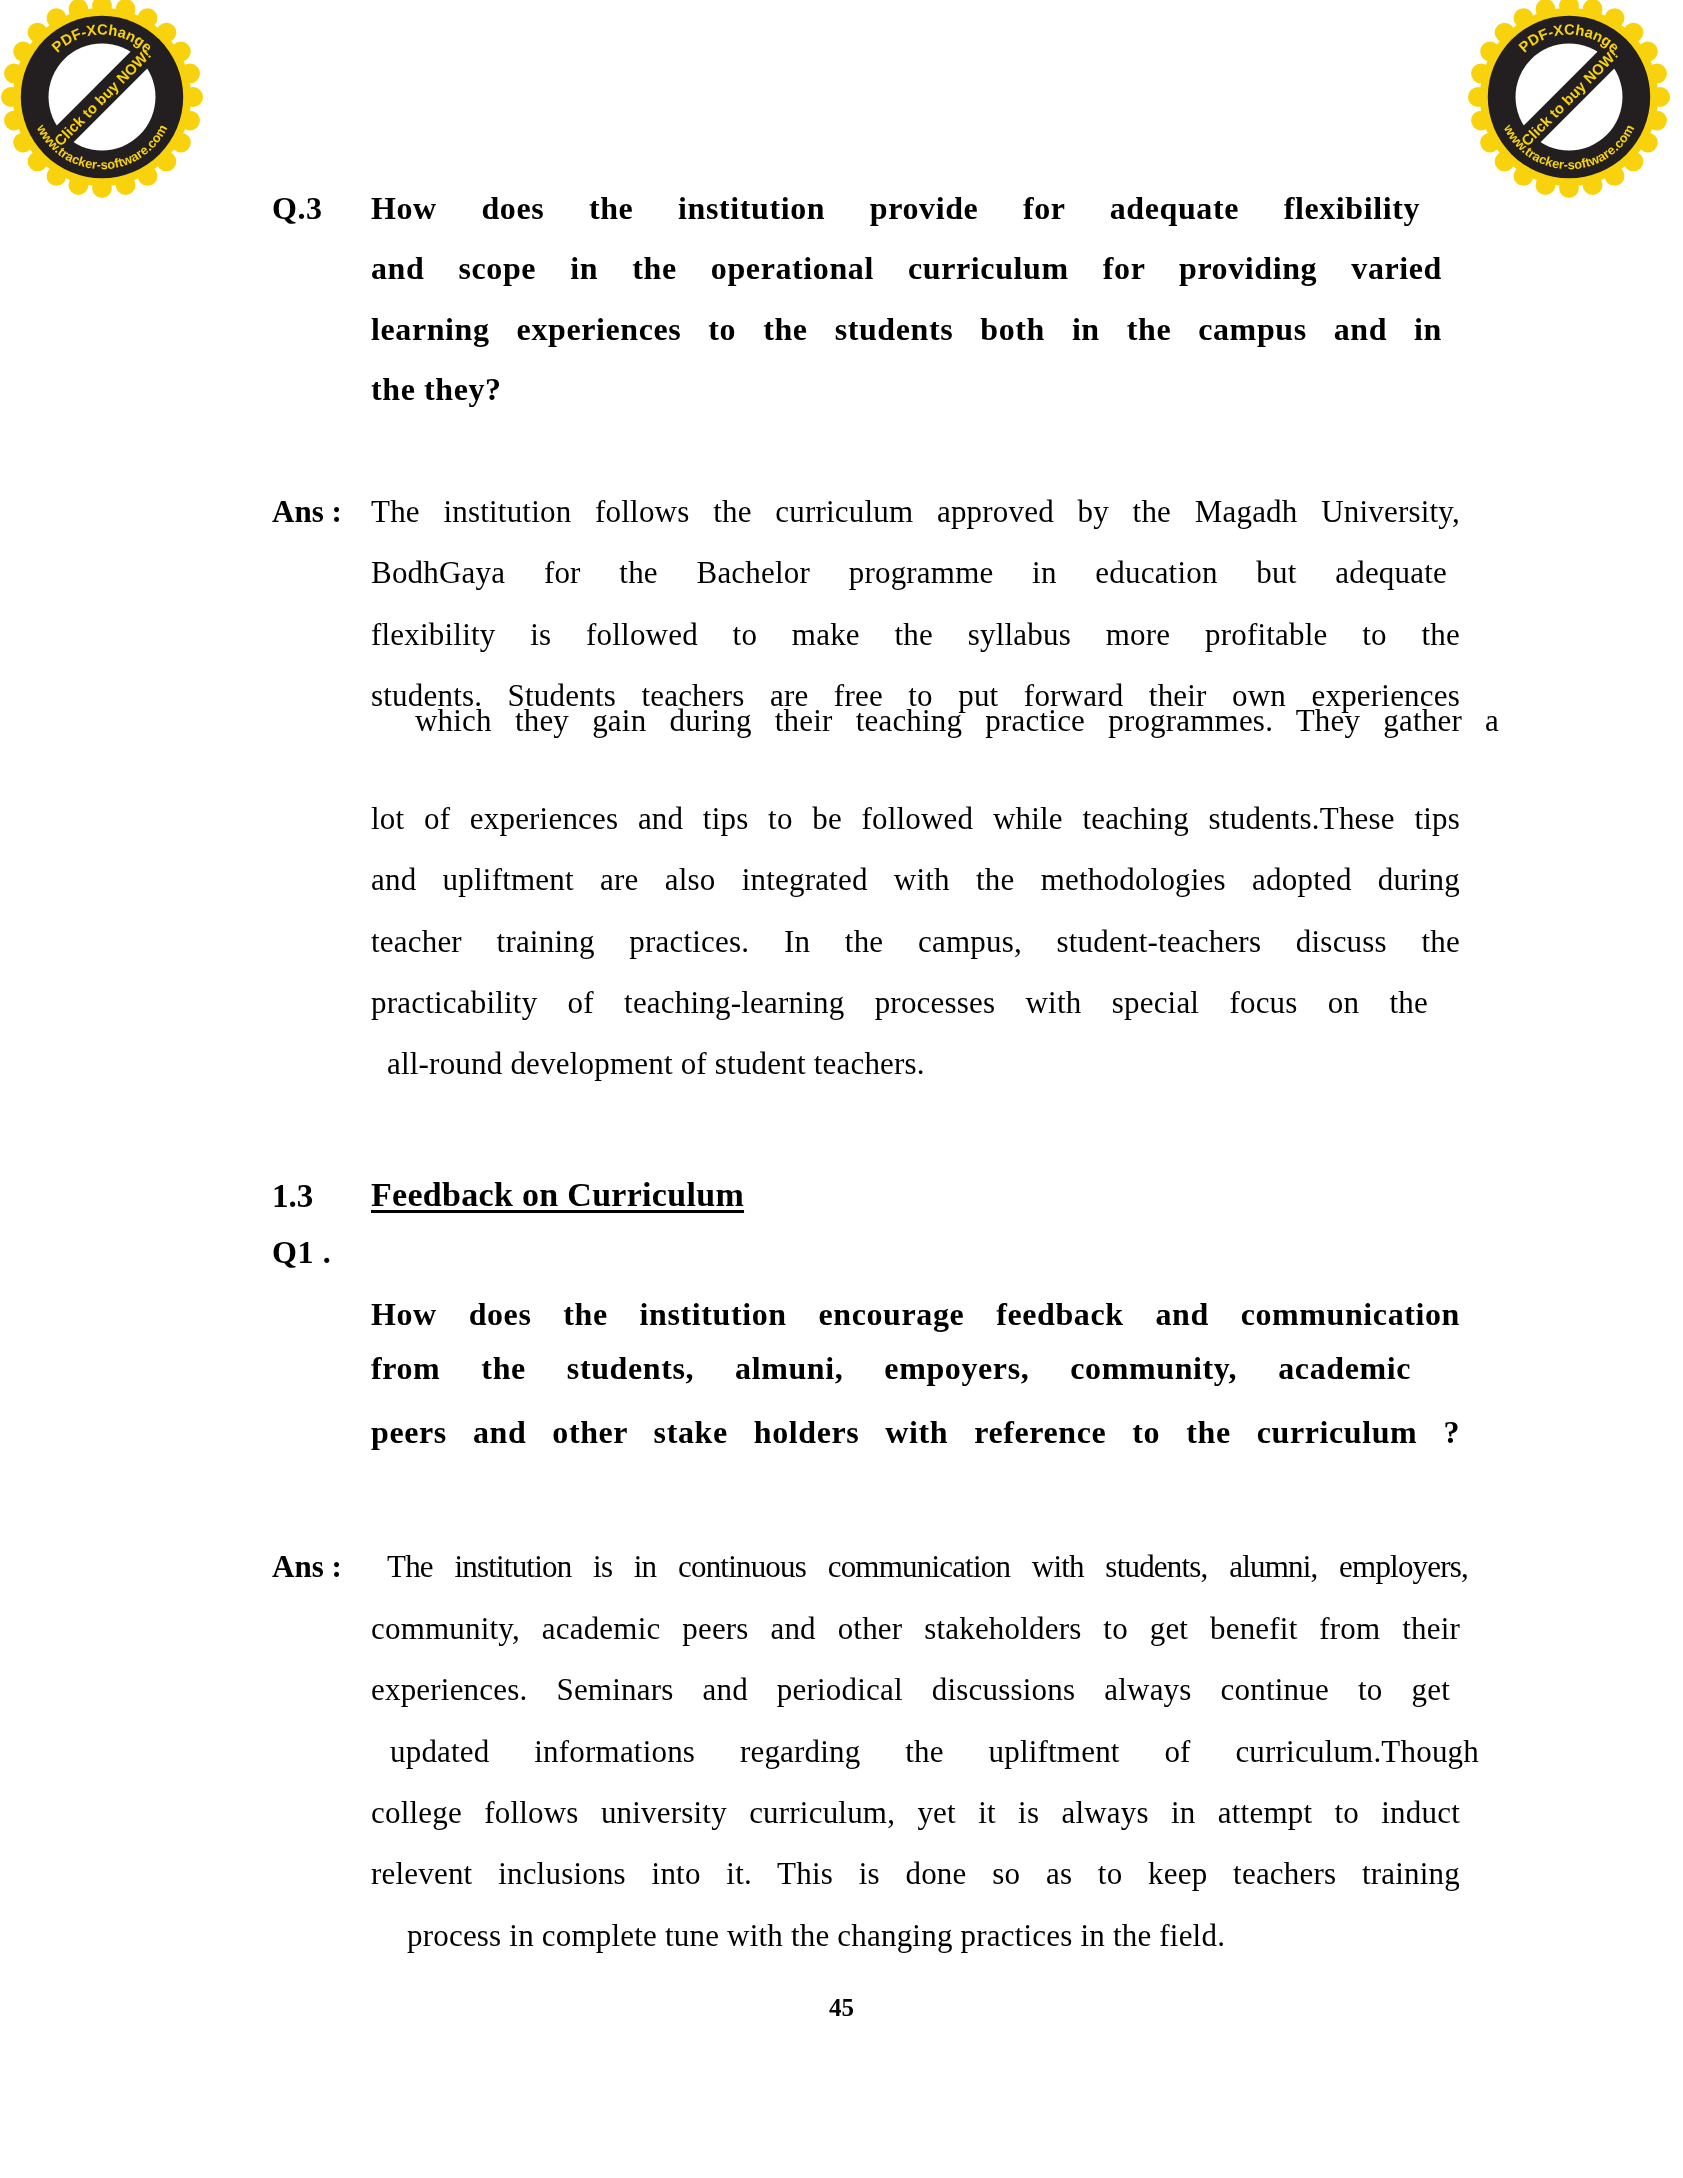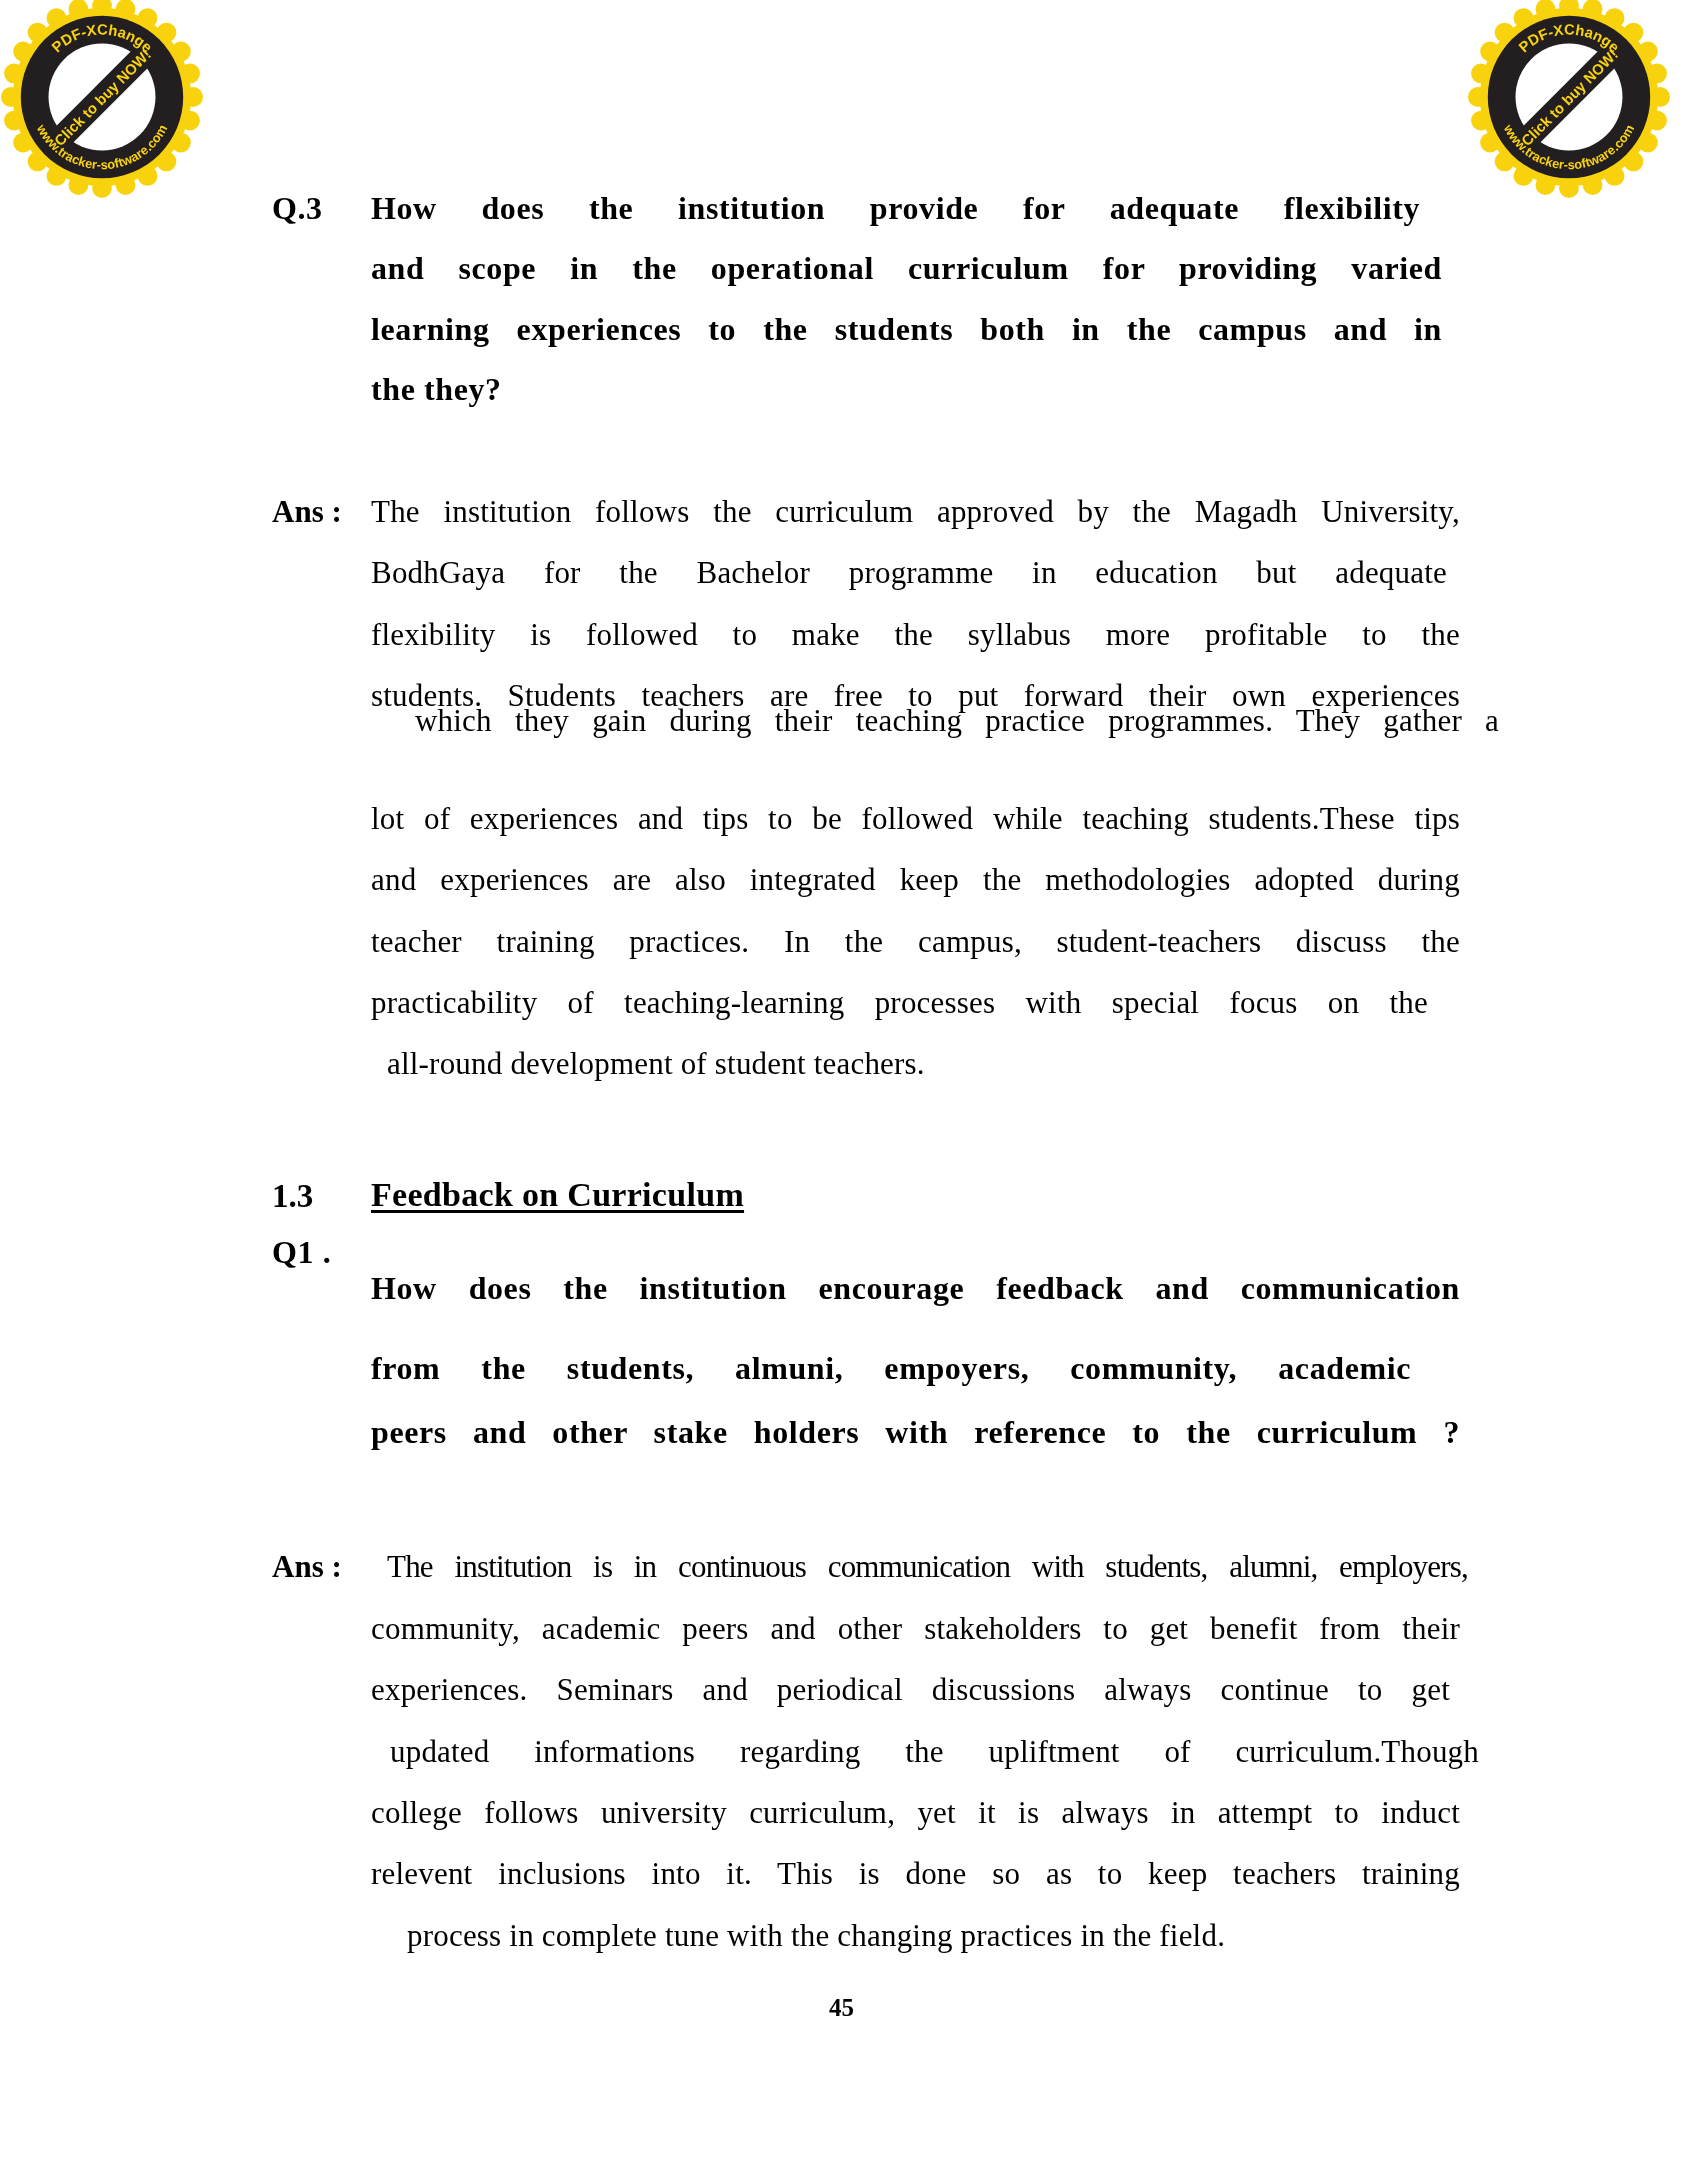--- a/index.html
+++ b/index.html
@@ -180,34 +180,34 @@
 </div>
 
 <div>
   <span class="line ans-label" style="left:272px; top:496px;">Ans :</span>
   <span class="line ans-line" style="left:371px; top:496px;"><span class="justify" style="width:1089px">The institution follows the curriculum approved by the Magadh University,</span></span>
   <span class="line ans-line" style="left:371px; top:557px;"><span class="justify" style="width:1076px">BodhGaya for the Bachelor programme in education but adequate</span></span>
   <span class="line ans-line" style="left:371px; top:619px;"><span class="justify" style="width:1089px">flexibility is followed to make the  syllabus more profitable to the</span></span>
   <span class="line ans-line" style="left:371px; top:680px;"><span class="justify" style="width:1089px">students. Students teachers are free to put forward their own experiences</span></span>
   <span class="line ans-line" style="left:371px; top:705px;margin-left:44px;"><span class="justify" style="width:1084px">which they gain during their teaching practice programmes. They gather a</span></span>
   <span class="line ans-line" style="left:371px; top:803px;"><span class="justify" style="width:1089px">lot of experiences and tips to be followed while teaching students.These tips</span></span>
-  <span class="line ans-line" style="left:371px; top:864px;"><span class="justify" style="width:1089px">and experiences  are also integrated keep the methodologies adopted during</span></span>
+  <span class="line ans-line" style="left:371px; top:864px;"><span class="justify" style="width:1089px">and upliftment  are also integrated with the methodologies adopted during</span></span>
   <span class="line ans-line" style="left:371px; top:926px;"><span class="justify" style="width:1089px">teacher training practices. In the  campus, student-teachers discuss the</span></span>
   <span class="line ans-line" style="left:371px; top:987px;"><span class="justify" style="width:1057px">practicability of teaching-learning processes  with special focus on the</span></span>
   <span class="line ans-line" style="left:371px; top:1048px;margin-left:16px;">all-round development of student teachers.</span>
 </div>
 
 <div>
   <span class="line sec-num" style="left:272px; top:1180px;">1.3</span>
   <span class="line sec-title" style="left:371px; top:1178px;">Feedback on Curriculum</span>
 </div>
 
 <div>
   <span class="line q-label" style="left:272px; top:1236px;">Q1 .</span>
-  <span class="line q-line" style="left:371px; top:1272px;"><span class="justify" style="width:1089px">How does the institution encourage feedback and communication</span></span>
+  <span class="line q-line" style="left:371px; top:1298px;"><span class="justify" style="width:1089px">How does the institution encourage feedback and communication</span></span>
   <span class="line q-line" style="left:371px; top:1352px;"><span class="justify" style="width:1040px">from the  students, almuni, empoyers, community, academic</span></span>
   <span class="line q-line" style="left:371px; top:1416px;"><span class="justify" style="width:1089px">peers and other stake holders  with reference to the curriculum ?</span></span>
 </div>
 
 <div>
   <span class="line ans-label" style="left:272px; top:1551px;">Ans :</span>
   <span class="line ans-line" style="left:387px; top:1551px; letter-spacing:-0.8px;text-decoration:underline;"><span class="justify" style="width:1081px">The institution is in continuous communication with students, alumni, employers,</span></span>
   <span class="line ans-line" style="left:371px; top:1613px;"><span class="justify" style="width:1089px">community, academic peers and other stakeholders to get benefit from their</span></span>
   <span class="line ans-line" style="left:371px; top:1674px;"><span class="justify" style="width:1079px">experiences. Seminars and periodical discussions always continue to get</span></span>
   <span class="line ans-line" style="left:371px; top:1736px;margin-left:19px;"><span class="justify" style="width:1089px">updated informations regarding the upliftment of curriculum.Though</span></span>

